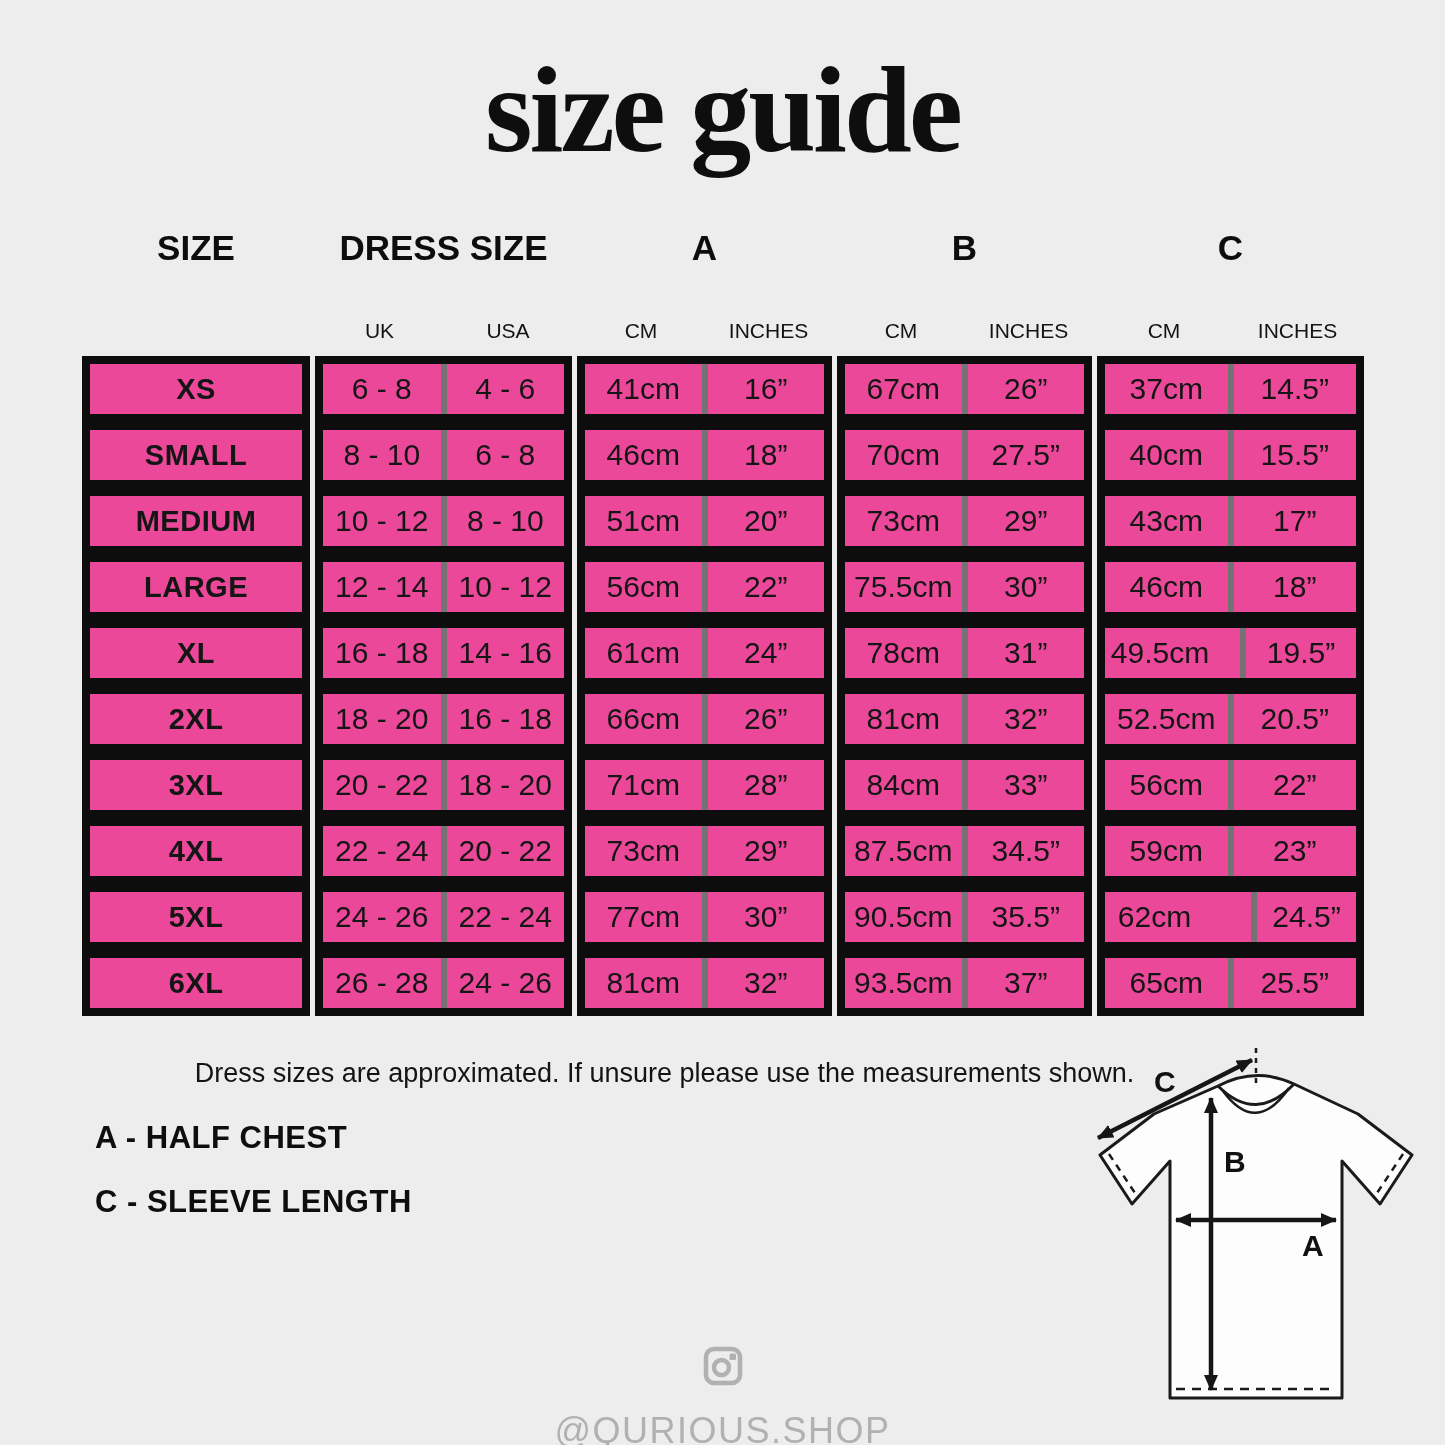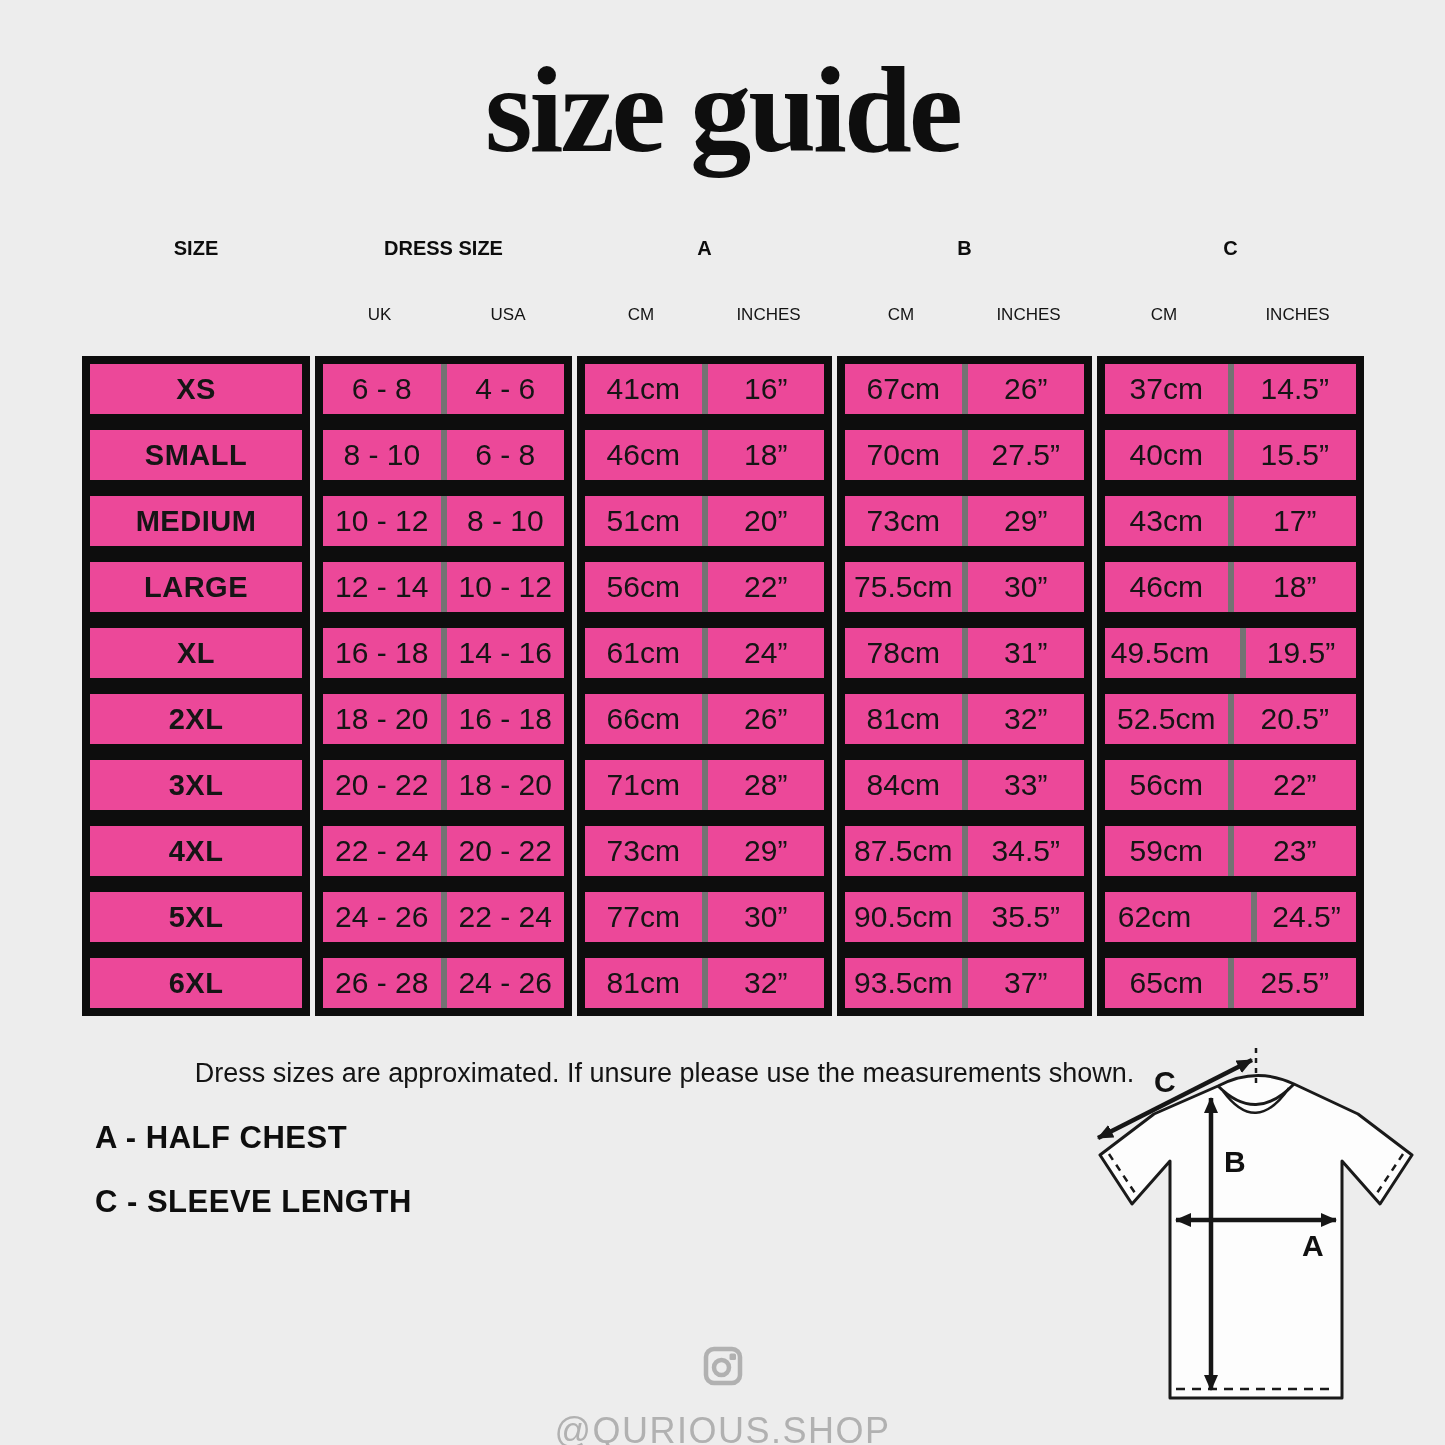--- a/index.html
+++ b/index.html
@@ -19,26 +19,26 @@
     font-size:122px;line-height:1.05;
     letter-spacing:-3px;
     color:#0e0e0e;
   }
   .cols{
     display:grid;
     grid-template-columns:228px 5px 129px 128px 5px 128px 127px 5px 128px 127px 5px 134px 133px;
   }
   .hdr{position:absolute;left:82px;top:226px;width:1282px;}
   .hdr .gh{
-    font-weight:700;font-size:20px;text-align:center;
+    font-weight:700;font-size:35px;text-align:center;
     height:44px;line-height:44px;color:#0d0d0d;
   }
   .sub{position:absolute;left:82px;top:302px;width:1282px;}
   .sub .sh{
-    font-size:17px;text-align:center;height:26px;line-height:26px;color:#141414;
+    font-size:21px;text-align:center;height:26px;line-height:26px;color:#141414;margin-top:16px;
   }
   .gc1{grid-column:1}.gc2{grid-column:3 / span 2}.gc3{grid-column:6 / span 2}
   .gc4{grid-column:9 / span 2}.gc5{grid-column:12 / span 2}
   .sc1{grid-column:3}.sc2{grid-column:4}.sc3{grid-column:6}.sc4{grid-column:7}
   .sc5{grid-column:9}.sc6{grid-column:10}.sc7{grid-column:12}.sc8{grid-column:13}
   .tbl{position:absolute;left:82px;top:356px;width:1282px;}
   .trow{width:1282px;}
   .box{
     box-sizing:border-box;
     height:66px;

